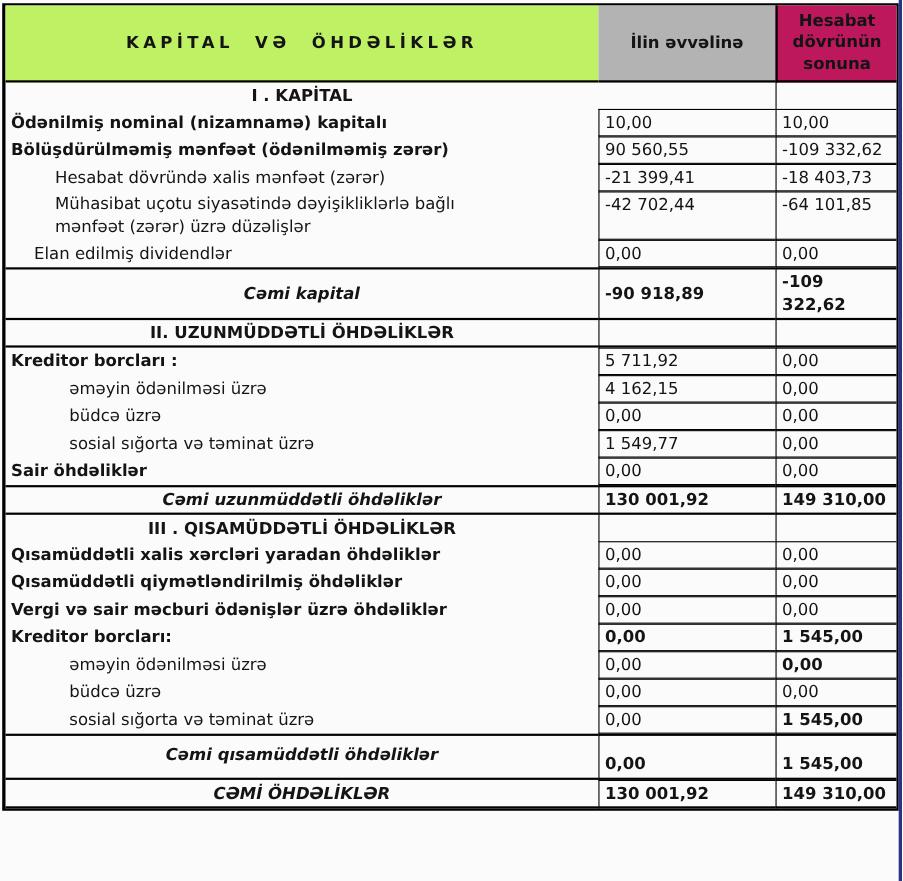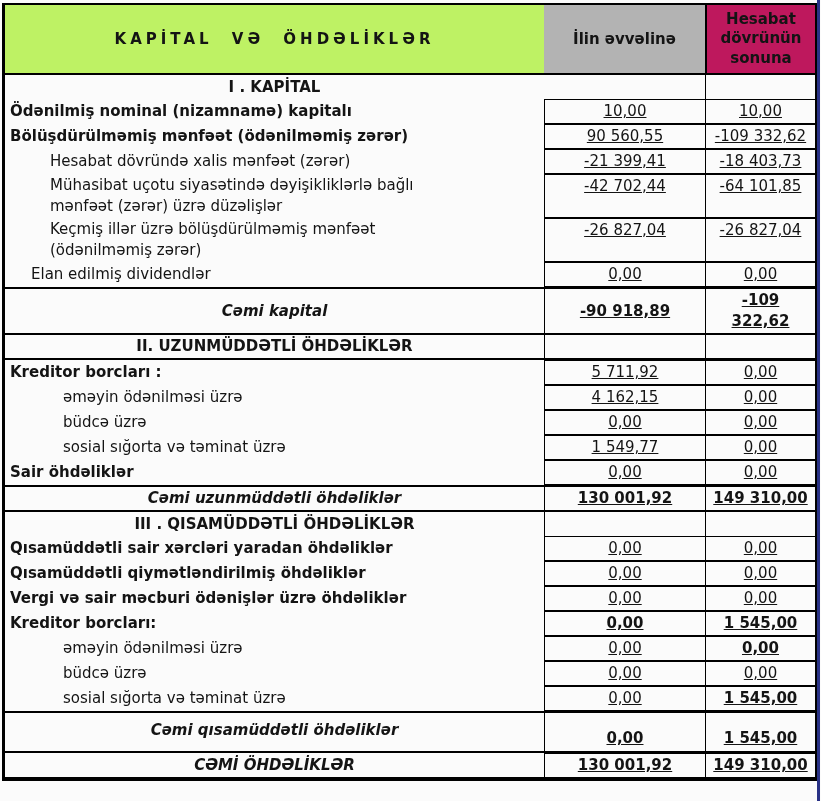--- a/index.html
+++ b/index.html
@@ -43,21 +43,21 @@
     height: 64px;
     padding: 2px 4px;
     text-align: center;
   }
   th.h-label { letter-spacing: 4px; word-spacing: 10px; }
   th.h-v2 { border-left: 2px solid #000; white-space: pre-line; line-height: 1.3; }
 
   tbody tr { height: 24px; }
   tbody td { vertical-align: middle; line-height: 1.4; padding: 1px 5px; }
   td.label { text-align: left; white-space: pre-line; margin-top: 44px; }
-  td.val   { text-align: center; border: 1px solid #000; border-right: none; text-decoration: underline; }
+  td.val   { border: 1px solid #000; border-right: none; }
   td.b     { font-weight: bold; }
 
   tr.r-section td.label { text-align: center; font-weight: bold; }
   tr.r-section td.val   { border-top: none; border-bottom: none; }
   tr.nd1 td.val.v1      { border-left: none; }
 
   tr.r-bold td.label  { font-weight: bold; }
   tr.r-total td.label,
   tr.r-grand-italic td.label { text-align: center; font-weight: bold; font-style: italic; }
 
@@ -114,26 +114,20 @@
           <td class="label ind-2">Hesabat dövründə xalis mənfəət (zərər)</td>
           <td class="val v1">-21 399,41</td>
           <td class="val v2">-18 403,73</td>
         </tr>
         <tr class="r-indent twolines">
           <td class="label ind-2">Mühasibat uçotu siyasətində dəyişikliklərlə bağlı
 mənfəət (zərər) üzrə düzəlişlər</td>
           <td class="val v1">-42 702,44</td>
           <td class="val v2">-64 101,85</td>
         </tr>
-        <tr class="r-indent twolines">
-          <td class="label ind-2">Keçmiş illər üzrə bölüşdürülməmiş mənfəət
-(ödənilməmiş zərər)</td>
-          <td class="val v1">-26 827,04</td>
-          <td class="val v2">-26 827,04</td>
-        </tr>
         <tr class="r-indent">
           <td class="label ind-1">Elan edilmiş dividendlər</td>
           <td class="val v1">0,00</td>
           <td class="val v2">0,00</td>
         </tr>
         <tr class="r-total rt rb">
           <td class="label">Cəmi kapital</td>
           <td class="val v1 b">-90 918,89</td>
           <td class="val v2 b">-109 322,62</td>
         </tr>
@@ -171,21 +165,21 @@
           <td class="label">Cəmi uzunmüddətli öhdəliklər</td>
           <td class="val v1 b">130 001,92</td>
           <td class="val v2 b">149 310,00</td>
         </tr>
         <tr class="r-section">
           <td class="label">III . QISAMÜDDƏTLİ ÖHDƏLİKLƏR</td>
           <td class="val v1"></td>
           <td class="val v2"></td>
         </tr>
         <tr class="r-bold">
-          <td class="label">Qısamüddətli sair xərcləri yaradan öhdəliklər</td>
+          <td class="label">Qısamüddətli xalis xərcləri yaradan öhdəliklər</td>
           <td class="val v1">0,00</td>
           <td class="val v2">0,00</td>
         </tr>
         <tr class="r-bold">
           <td class="label">Qısamüddətli qiymətləndirilmiş öhdəliklər</td>
           <td class="val v1">0,00</td>
           <td class="val v2">0,00</td>
         </tr>
         <tr class="r-bold">
           <td class="label">Vergi və sair məcburi ödənişlər üzrə öhdəliklər</td>

